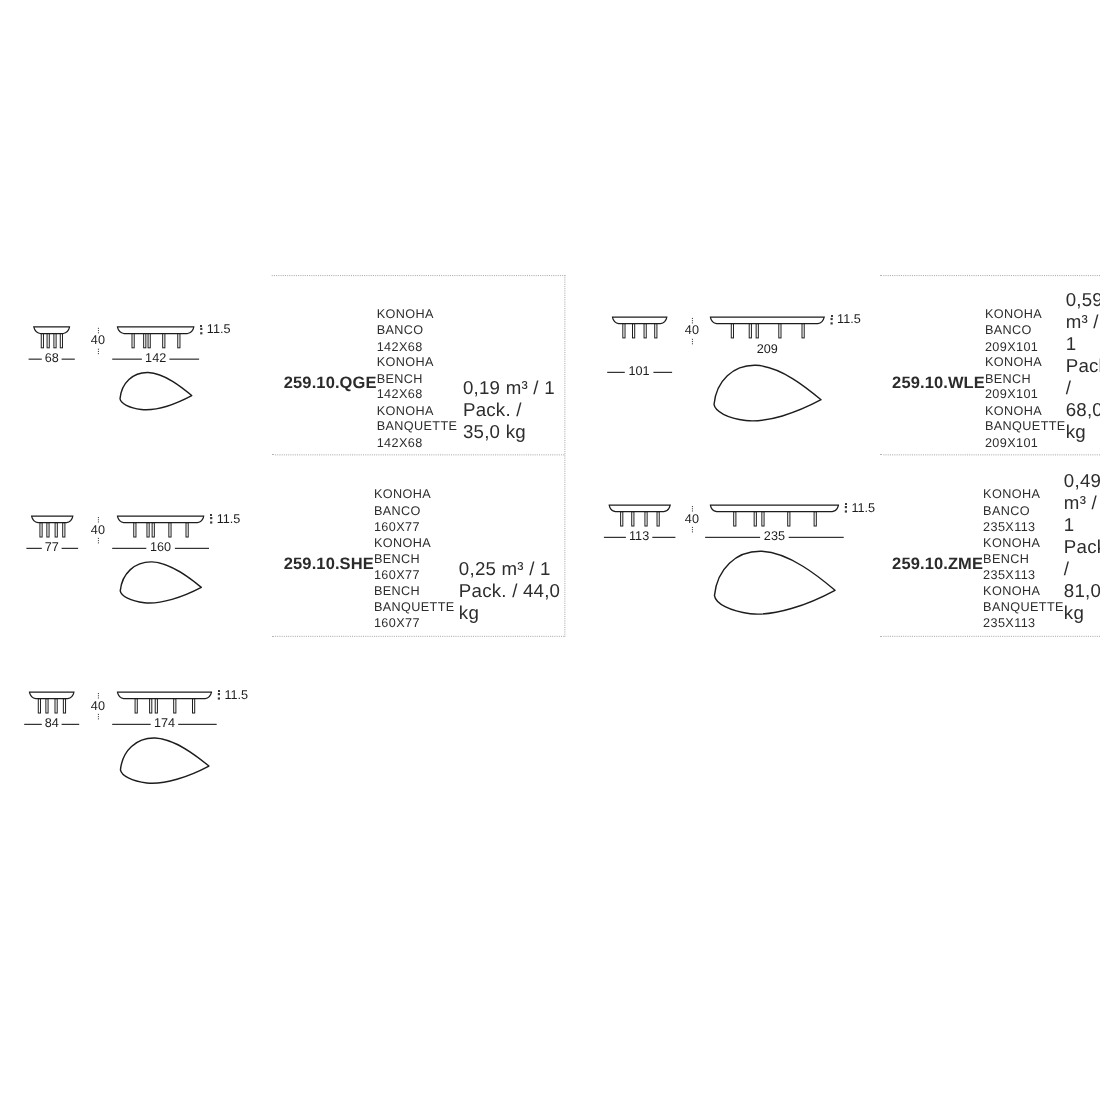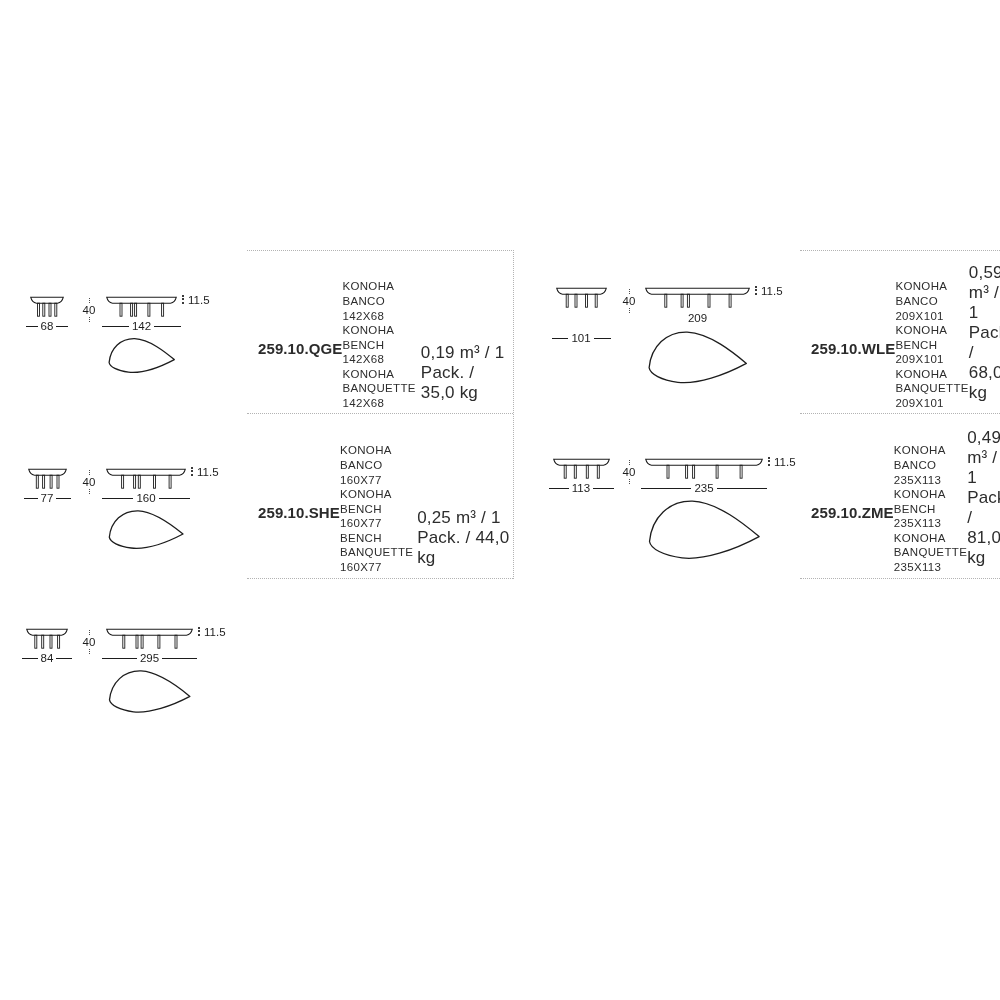--- a/index.html
+++ b/index.html
@@ -160,21 +160,21 @@
               <rect x="51.9" y="7.2" width="2" height="13" fill="none" stroke="#1d1d1d" stroke-width="0.9"></rect>
               <rect x="69.0" y="7.2" width="2" height="13" fill="none" stroke="#1d1d1d" stroke-width="0.9"></rect>
             </svg></div>
         <div class="thick">
             <i class="vtick2"></i>
             <span>11.5</span>
           </div>
       </div>
       <div class="dim-label" style="width: 95px;">
           <i></i>
-          <span>295</span>
+          <span>174</span>
           <i></i>
         </div>
       <div class="leaf-box"><svg width="87" height="46" viewBox="0 0 87 46" xmlns="http://www.w3.org/2000/svg">
             <path d="M 3.5 30.9 C 5.3 13.3 18.0 1.4 35.0 1.9 C 53.7 2.8 73.3 18.6 83.9 27.4 C 65.6 37.1 43.5 44.6 27.4 42.8 C 13.8 41.0 4.4 36.2 3.5 30.9 Z" fill="none" stroke="#1d1d1d" stroke-width="1.3" stroke-linejoin="round"></path>
           </svg></div>
     </div>
   </div>
 
   <div class="fig-row" style="left:545px;top:287px">
     <div class="fig-group" style="width:72px">

